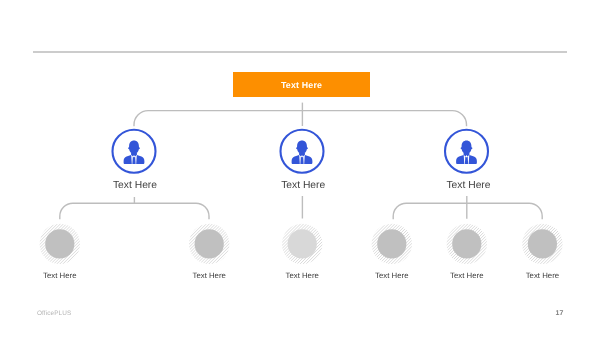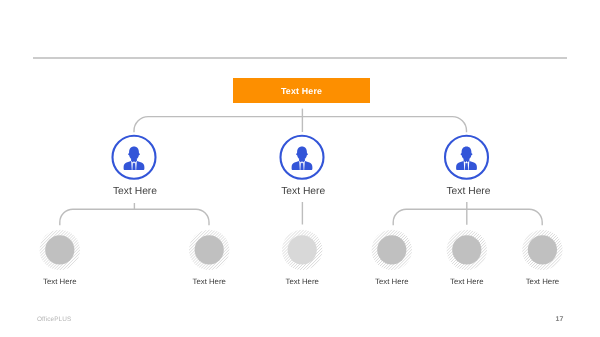--- a/index.html
+++ b/index.html
@@ -1,20 +1,20 @@
 <!DOCTYPE html>
 <html><head>
 <meta charset="utf-8">
 <title>Organization Chart Slide</title>
 <style>
   html,body{margin:0;padding:0;}
   body{width:600px;height:337px;background:#ffffff;
        font-family:"Liberation Sans",sans-serif;overflow:hidden;position:relative;
        -webkit-font-smoothing:antialiased;text-rendering:geometricPrecision;}
-  .slide{position:absolute;left:0;top:7px;width:600px;height:286px;background:#ffffff;}
+  .slide{position:absolute;left:0;top:1px;width:600px;height:286px;background:#ffffff;}
   svg.canvas{position:absolute;left:0;top:0;width:600px;height:337px;}
 
   .label{position:absolute;text-align:center;white-space:nowrap;}
   .lvl1-label{font-size:10.3px;width:120px;color:#3F3F3F;}
   .lvl2-label{font-size:7.8px;width:100px;color:#3A3A3A;}
 
   .topbox{position:absolute;left:233px;top:71px;width:137px;height:25px;
           background:#FD8F00;color:#ffffff;font-size:8.8px;font-weight:bold;
           display:flex;align-items:center;justify-content:center;letter-spacing:0.2px;}
 

